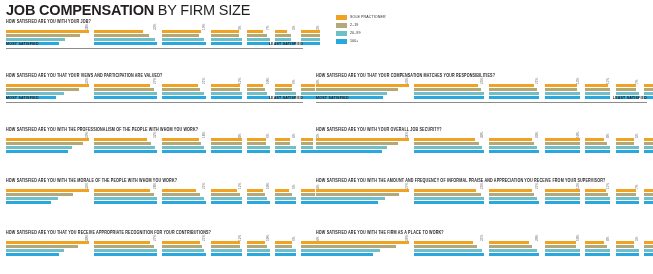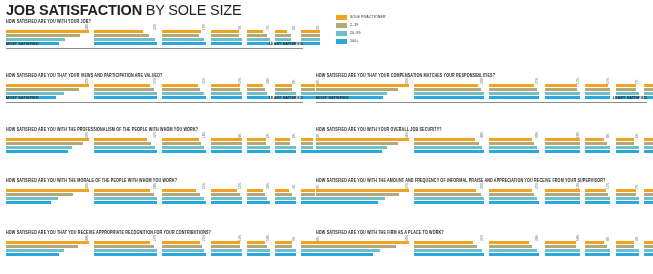--- a/index.html
+++ b/index.html
@@ -45,21 +45,21 @@
             color:#231f20;white-space:nowrap;transform:scaleY(1.15);transform-origin:left top;}
   .axis-lab.right{transform-origin:right top;}
 </style>
 </head>
 <body>
 
 <div id="page">
 
   <div class="title-bar">
     <div class="title">
-      <span class="t-bold">JOB SATISFACTION</span><span class="t-light"> BY SOLE SIZE</span>
+      <span class="t-bold">JOB COMPENSATION</span><span class="t-light"> BY FIRM SIZE</span>
     </div>
   </div>
 
   <div class="legend" id="legend">
       <div class="legend-row">
         <span class="legend-swatch" style="background: rgb(240, 163, 35);"></span>
         <span class="legend-label">SOLE PRACTIONER</span>
       </div>
       <div class="legend-row">
         <span class="legend-swatch" style="background: rgb(181, 168, 120);"></span>

